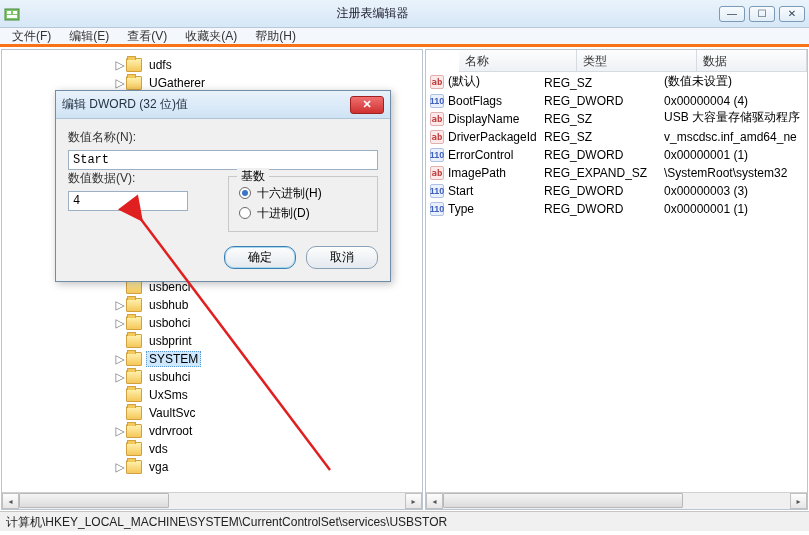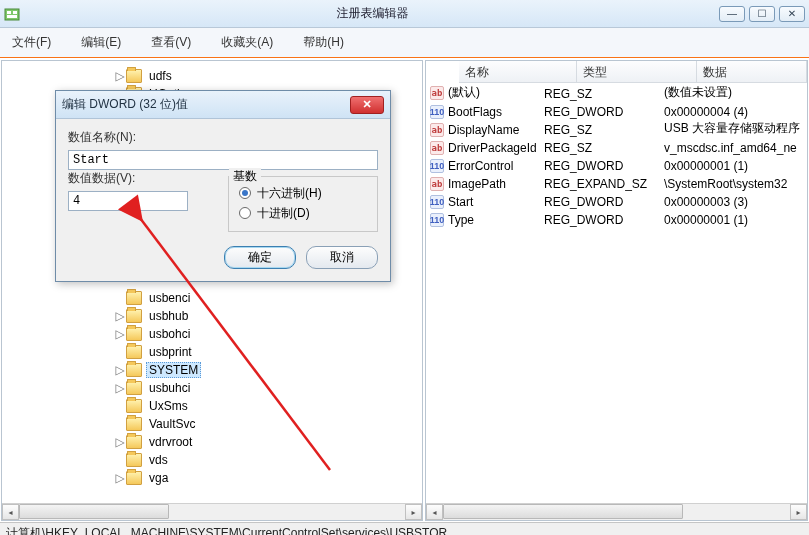--- a/index.html
+++ b/index.html
@@ -6,21 +6,21 @@
 body { background: #fff; width: 809px; height: 535px; overflow: hidden; position: relative; }
 
 
 .titlebar { height: 28px; background: linear-gradient(#eaf3fb, #d6e7f7); border-bottom: 1px solid #b8c8d8; display: flex; align-items: center; padding: 0 4px; text-align: center; }
 .titlebar .appicon { width: 16px; height: 16px; margin-right: 6px; }
 .titlebar .title { flex: 1; color: #223; }
 .winbtns { display: flex; gap: 4px; }
 .winbtn { width: 26px; height: 16px; border: 1px solid #7a9ab8; border-radius: 3px; background: linear-gradient(#f8fbfe,#e3edf6); display:flex; align-items:center; justify-content:center; font-size:10px; color:#345; cursor:pointer;}
 
 
-.menubar { height: 30px; background: #f4f7fb; border-bottom: 1px solid #f97316; display:flex; align-items:center; padding: 0 4px; gap: 14px;}
+.menubar { height: 19px; background: #f4f7fb; border-bottom: 3px solid #f97316; display:flex; align-items:center; padding: 0 4px; gap: 2px;}
 .menuitem { padding: 2px 8px; color:#333; cursor:pointer; }
 
 
 .main { display:flex; height: 464px; border-top:1px solid #fff;}
 .leftpane { width: 422px; border:1px solid #b9c5d1; margin:1px 0 1px 1px; background:#fff; position:relative; overflow:hidden;}
 .rightpane { flex:1; border:1px solid #b9c5d1; margin:1px 1px 1px 2px; background:#fff; position:relative; overflow:hidden;}
 
 
 .tree { padding: 4px 0 0 2px; overflow:auto; height: 444px; }
 .treenode { display:flex; align-items:center; height:18px; white-space:nowrap;}
@@ -55,21 +55,21 @@
 .dialog { position:absolute; left:55px; top:90px; width:336px; background:#f0f0f0; border:1px solid #6f8ca8; box-shadow: 2px 2px 8px rgba(0,0,0,.25);}
 .dlgtitle { height:28px; background: linear-gradient(#e9f2fb,#cfe3f5); display:flex; align-items:center; padding:0 6px; border-bottom:1px solid #b0c4d8;}
 .dlgtitle .t { flex:1; color:#234;}
 .closebtn { width:34px; height:18px; background: linear-gradient(#f07070,#d03030); border:1px solid #a02020; border-radius:3px; display:flex; align-items:center; justify-content:center; color:#fff; font-weight:bold; font-size:11px; cursor:pointer;}
 .dlgbody { padding:10px 12px 4px 12px;}
 .lbl { color:#333; margin-bottom:4px;}
 .txtin { width:100%; height:20px; border:1px solid #9cb0c4; background:#fff; padding:2px 4px; font-family:"Courier New",monospace;}
 .row2 { display:flex; margin-top:0; gap:30px;}
 .colL { flex:1; }
 .groupbox { border:1px solid #c8c8c8; padding:6px 10px 8px 10px; position:relative; margin-top:6px;}
-.grouptitle { position:absolute; top:-9px; left:0; background:#f0f0f0; padding:0 4px;}
+.grouptitle { position:absolute; top:-9px; left:8px; background:#f0f0f0; padding:0 4px;}
 .radiorow { display:flex; align-items:center; gap:6px; height:20px;}
 .radio { width:12px; height:12px; border:1px solid #6a6a6a; border-radius:50%; display:inline-flex; align-items:center; justify-content:center; background:#fff;}
 .radio.checked::after { content:''; width:6px; height:6px; background:#3a76c8; border-radius:50%;}
 .dlgbtns { display:flex; justify-content:flex-end; gap:10px; padding:10px 12px 12px 0;}
 .btn { width:72px; height:23px; background:linear-gradient(#fdfdfd,#e4e9ef); border:1px solid #8aa0b6; border-radius:10px; cursor:pointer; display:flex; align-items:center; justify-content:center;}
 .btn.default { border:1px solid #3c7fb1; box-shadow: inset 0 0 0 1px #a8d8f0;}
 
 
 .arrow { position:absolute; left:0; top:0; pointer-events:none; z-index:50;}
 </style>

